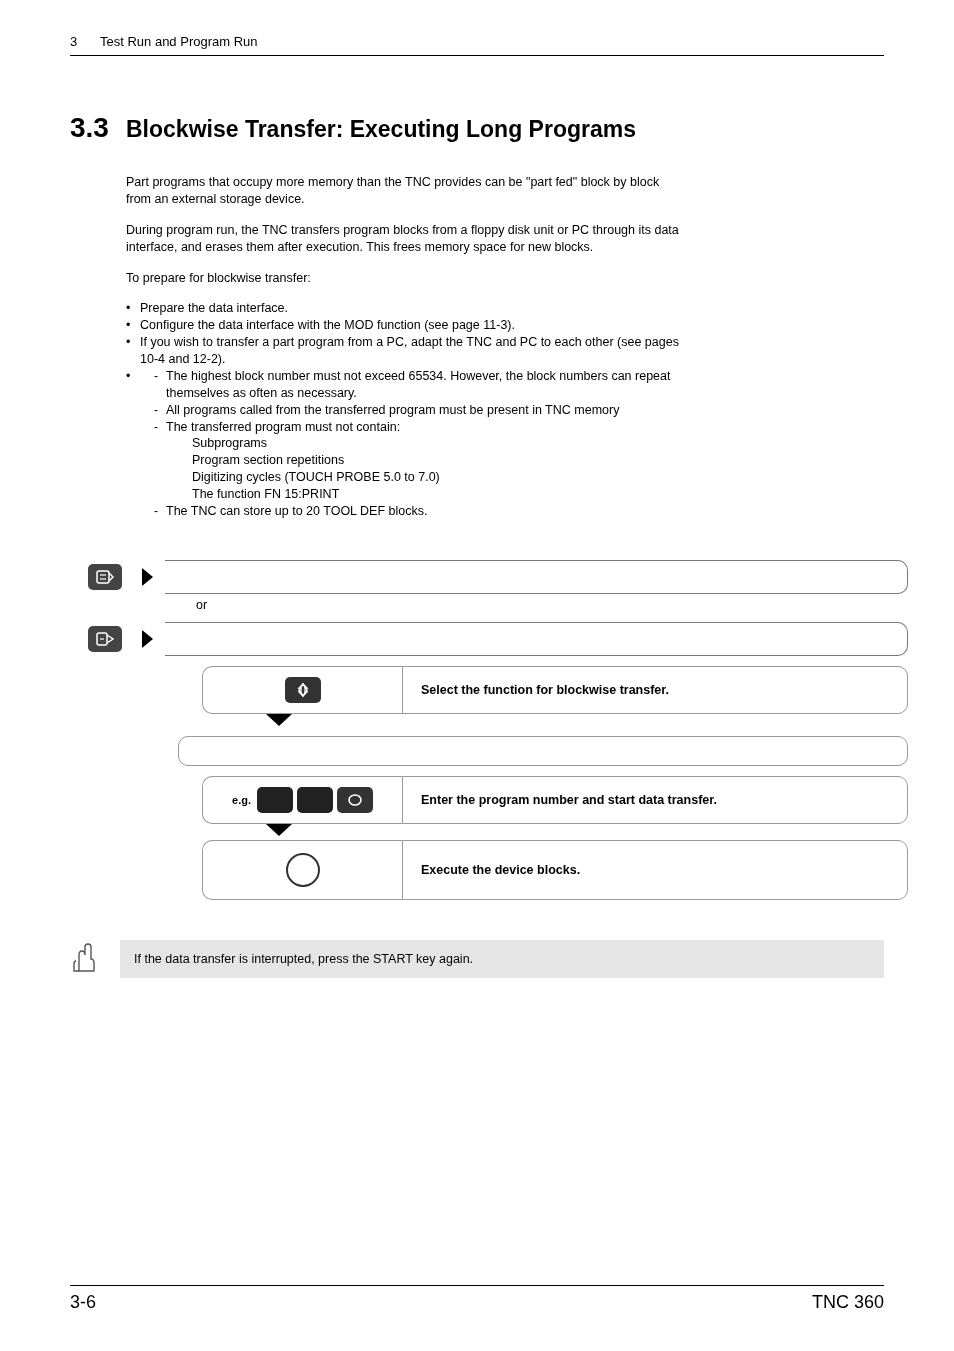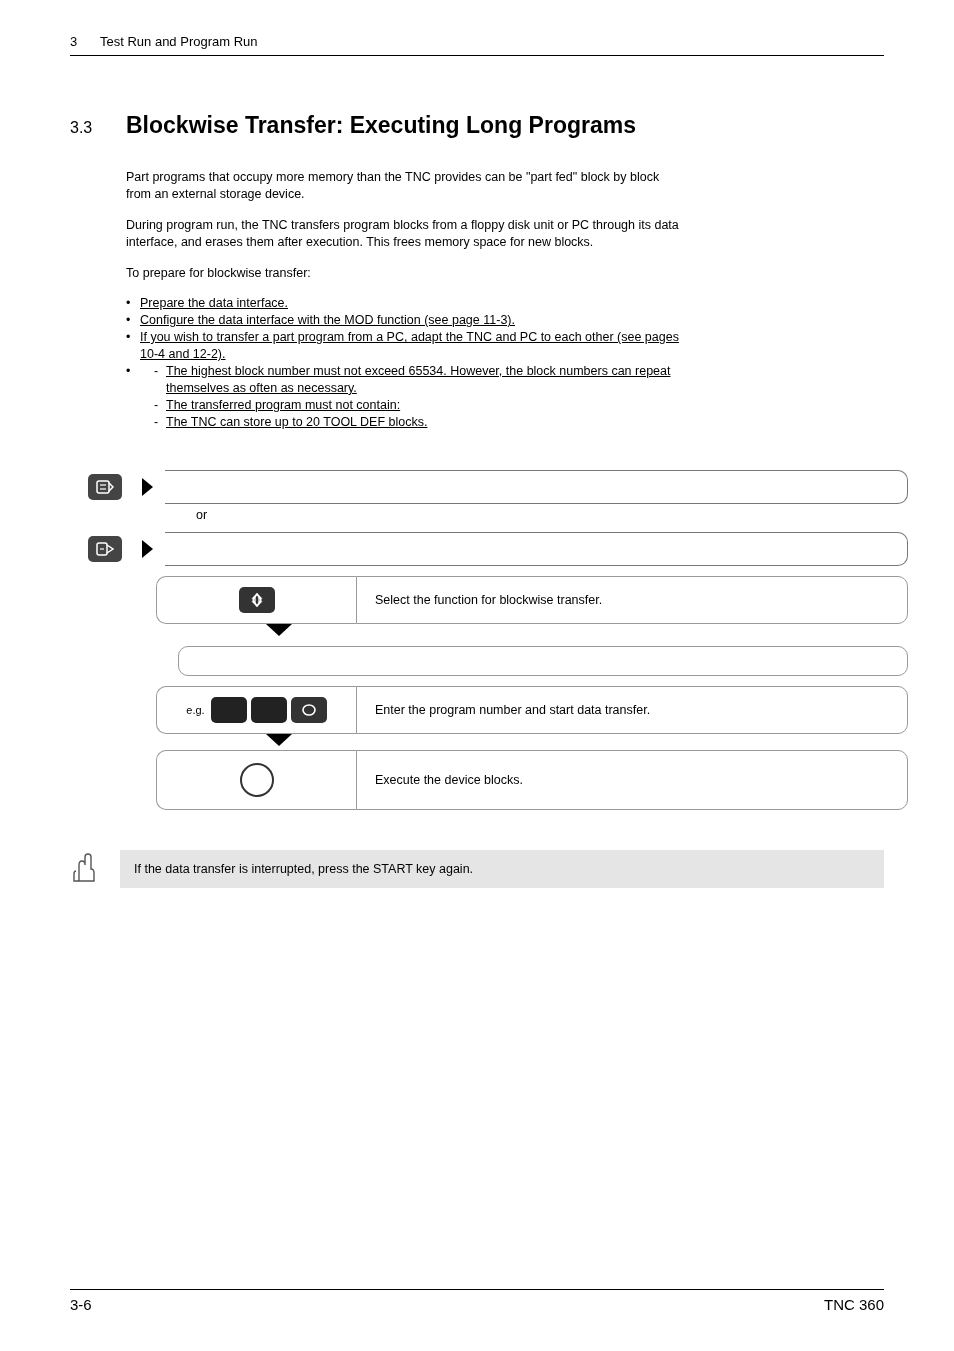--- a/index.html
+++ b/index.html
@@ -1,59 +1,59 @@
 <!DOCTYPE html>
 <html><head>
 <meta charset="utf-8">
 <style>
   * { box-sizing: border-box; margin: 0; padding: 0; }
   html, body { width: 954px; height: 1351px; background: #fff; font-family: Arial, Helvetica, sans-serif; color: #000; }
   .page { width: 954px; height: 1351px; position: relative; padding: 34px 70px 0 70px; }
   .header-row { display: flex; align-items: baseline; font-size: 13px; border-bottom: 1px solid #000; padding-bottom: 6px; margin-bottom: 56px; }
   .header-num { width: 30px; }
   .section-row { display: flex; align-items: baseline; margin-bottom: 30px; }
-  .section-num { font-size: 16px; font-weight: normal; width: 56px; }
+  .section-num { font-size: 28px; font-weight: bold; width: 56px; }
   .section-title { font-size: 23px; font-weight: bold; }
   .body-col { margin-left: 56px; width: 560px; font-size: 12.5px; line-height: 1.35; font-weight: 300; }
   .body-col p { margin-bottom: 14px; }
-  .body-col ul { list-style: none; padding-left: 0; margin-bottom: 10px; text-decoration: underline; }
+  .body-col ul { list-style: none; padding-left: 0; margin-bottom: 10px; }
   .body-col ul > li { position: relative; padding-left: 14px; }
   .body-col ul > li::before { content: "•"; position: absolute; left: 0; }
   .sub1 { padding-left: 14px; }
   .sub1 .dash-row { position: relative; padding-left: 12px; }
   .sub1 .dash-row::before { content: "-"; position: absolute; left: 0; }
   .sub2 { padding-left: 26px; }
   .sub2 div { padding-left: 0; }
 
   .flow { margin-left: 18px; margin-top: 36px; width: 820px; }
   .flow-line { display: flex; align-items: center; gap: 12px; }
   .icon-box { width: 34px; height: 26px; background: #444; border-radius: 5px; display: flex; align-items: center; justify-content: center; color: #fff; }
   .icon-box svg { display: block; }
   .taper-container { flex: 1; height: 42px; position: relative; }
   .taper-line { position: absolute; border-top: 1px solid #777; border-bottom: 1px solid #777; border-right: 1px solid #777; border-top-right-radius: 10px; border-bottom-right-radius: 10px; left: 0; right: 0; }
   .play-tri { width: 0; height: 0; border-left: 11px solid #000; border-top: 9px solid transparent; border-bottom: 9px solid transparent; margin-left: 8px; }
   .or-text { font-size: 12.5px; margin-left: 108px; margin-bottom: 6px; }
 
-  .step-row { display: flex; margin-left: 68px; margin-top: 6px; }
+  .step-row { display: flex; margin-left: 114px; margin-top: 6px; font-weight: bold; }
   .step-left { width: 200px; min-height: 48px; border: 1px solid #999; border-top-left-radius: 10px; border-bottom-left-radius: 10px; border-right: none; display: flex; align-items: center; justify-content: center; gap: 4px; padding: 0 8px; }
   .step-right { flex: 1; min-height: 48px; border: 1px solid #999; border-top-right-radius: 10px; border-bottom-right-radius: 10px; display: flex; align-items: center; padding: 0 18px; font-size: 12.5px; }
   .step-banner { margin-left: 90px; margin-top: 10px; height: 30px; border: 1px solid #999; border-radius: 10px; }
   .step-arrow { width: 0; height: 0; border-left: 13px solid transparent; border-right: 13px solid transparent; border-top: 12px solid #000; margin-left: 178px; margin-top: 0; }
   .step-row.tight { margin-top: 4px; justify-content: center; }
 
   .dark-key { width: 36px; height: 26px; background: #333; border-radius: 5px; display: flex; align-items: center; justify-content: center; color: #fff; }
   .dark-key.blank { background: #222; }
   .eg-label { font-size: 11px; margin-right: 2px; }
   .circle-btn { width: 34px; height: 34px; border: 2px solid #333; border-radius: 50%; }
 
   .note-row { display: flex; align-items: center; gap: 20px; margin-top: 40px; margin-left: 0; }
   .note-box { flex: 1; background: #e5e5e5; padding: 12px 14px; font-size: 12.5px; }
   .hand-icon { width: 30px; }
 
-  .footer { position: absolute; bottom: 38px; left: 70px; right: 70px; border-top: 1px solid #000; padding-top: 6px; display: flex; justify-content: space-between; font-size: 15px; }
+  .footer { position: absolute; bottom: 38px; left: 70px; right: 70px; border-top: 1px solid #000; padding-top: 6px; display: flex; justify-content: space-between; font-size: 18px; }
 </style>
 </head>
 <body>
 
 <div class="page">
 
   <div class="header-row">
     <span class="header-num">3</span>
     <span>Test Run and Program Run</span>
   </div>
@@ -67,22 +67,29 @@
     <p>Part programs that occupy more memory than the TNC provides can be "part fed" block by block from an external storage device.</p>
     <p>During program run, the TNC transfers program blocks from a floppy disk unit or PC through its data interface, and erases them after execution. This frees memory space for new blocks.</p>
     <p>To prepare for blockwise transfer:</p>
     <ul>
       <li>Prepare the data interface.</li>
       <li>Configure the data interface with the MOD function (see page 11-3).</li>
       <li>If you wish to transfer a part program from a PC, adapt the TNC and PC to each other (see pages 10-4 and 12-2).</li>
       <li>
         <div class="sub1">
           <div class="dash-row">The highest block number must not exceed 65534. However, the block numbers can repeat themselves as often as necessary.</div>
+          <div class="dash-row">All programs called from the transferred program must be present in TNC memory</div>
           <div class="dash-row">
             <span>The transferred program must not contain:</span>
+            <div class="sub2">
+              <div>Subprograms</div>
+              <div>Program section repetitions</div>
+              <div>Digitizing cycles (TOUCH PROBE 5.0 to 7.0)</div>
+              <div>The function FN 15:PRINT</div>
+            </div>
           </div>
           <div class="dash-row">The TNC can store up to 20 TOOL DEF blocks.</div>
         </div>
       </li>
     </ul>
   </div>
 
   <div class="flow">
 
     <div class="flow-line">

